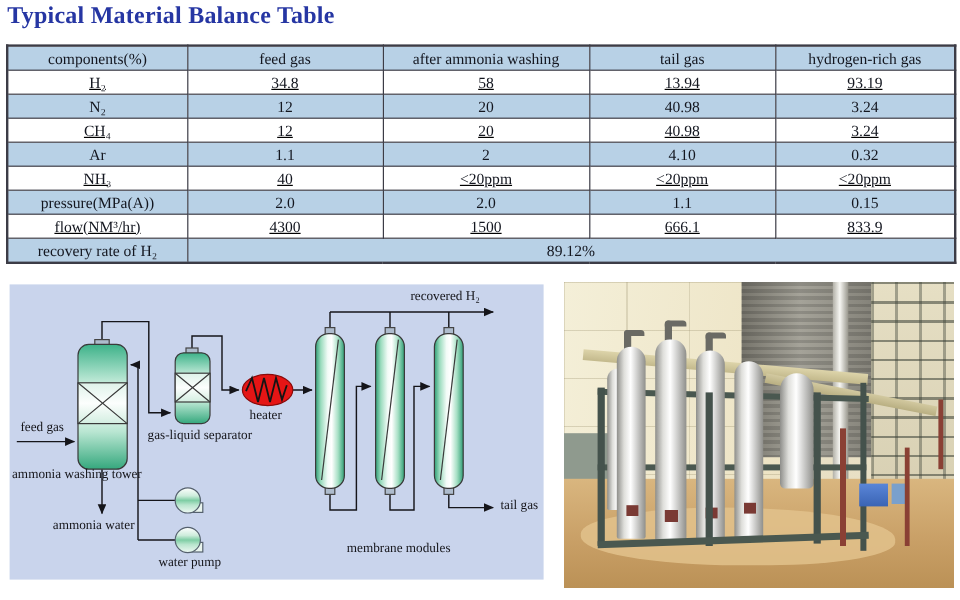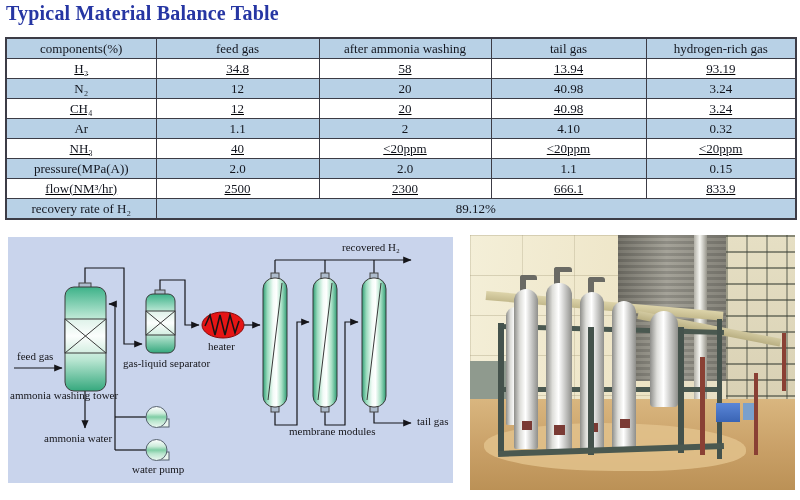--- a/index.html
+++ b/index.html
@@ -138,22 +138,22 @@
     </tr>
     <tr class="blue">
       <td>pressure(MPa(A))</td>
       <td>2.0</td>
       <td>2.0</td>
       <td>1.1</td>
       <td>0.15</td>
     </tr>
     <tr class="white">
       <td>flow(NM³/hr)</td>
-      <td>2500</td>
-      <td>2300</td>
+      <td>4300</td>
+      <td>1500</td>
       <td>666.1</td>
       <td>833.9</td>
     </tr>
     <tr class="blue">
       <td>recovery rate of H₂</td>
       <td colspan="4">89.12%</td>
     </tr>
   </tbody>
 </table>
 
@@ -254,21 +254,21 @@
       <circle cx="148.5" cy="213" r="10.5" fill="url(#pumpG)" stroke="#55616e" stroke-width="1"></circle>
     </g>
   </svg>
 
   <div class="dlabel" style="left:9px;top:113px;">feed gas</div>
   <div class="dlabel" style="left:2px;top:152px;">ammonia washing tower</div>
   <div class="dlabel" style="left:36px;top:195px;">ammonia water</div>
   <div class="dlabel" style="left:115px;top:120px;">gas-liquid separator</div>
   <div class="dlabel" style="left:200px;top:103px;">heater</div>
   <div class="dlabel" style="left:124px;top:226px;">water pump</div>
-  <div class="dlabel" style="left:281px;top:188px;">membrane modules</div>
+  <div class="dlabel" style="left:281px;top:214px;">membrane modules</div>
   <div class="dlabel" style="left:334px;top:4px;">recovered H₂</div>
   <div class="dlabel" style="left:409px;top:178px;">tail gas</div>
 </div>
 
 <div class="photo">
   <div class="ph-wall"></div>
   <div class="ph-graypanel"></div>
   <div class="ph-cooltower"></div>
   <div class="ph-pipe"></div>
   <div class="ph-right"></div>

